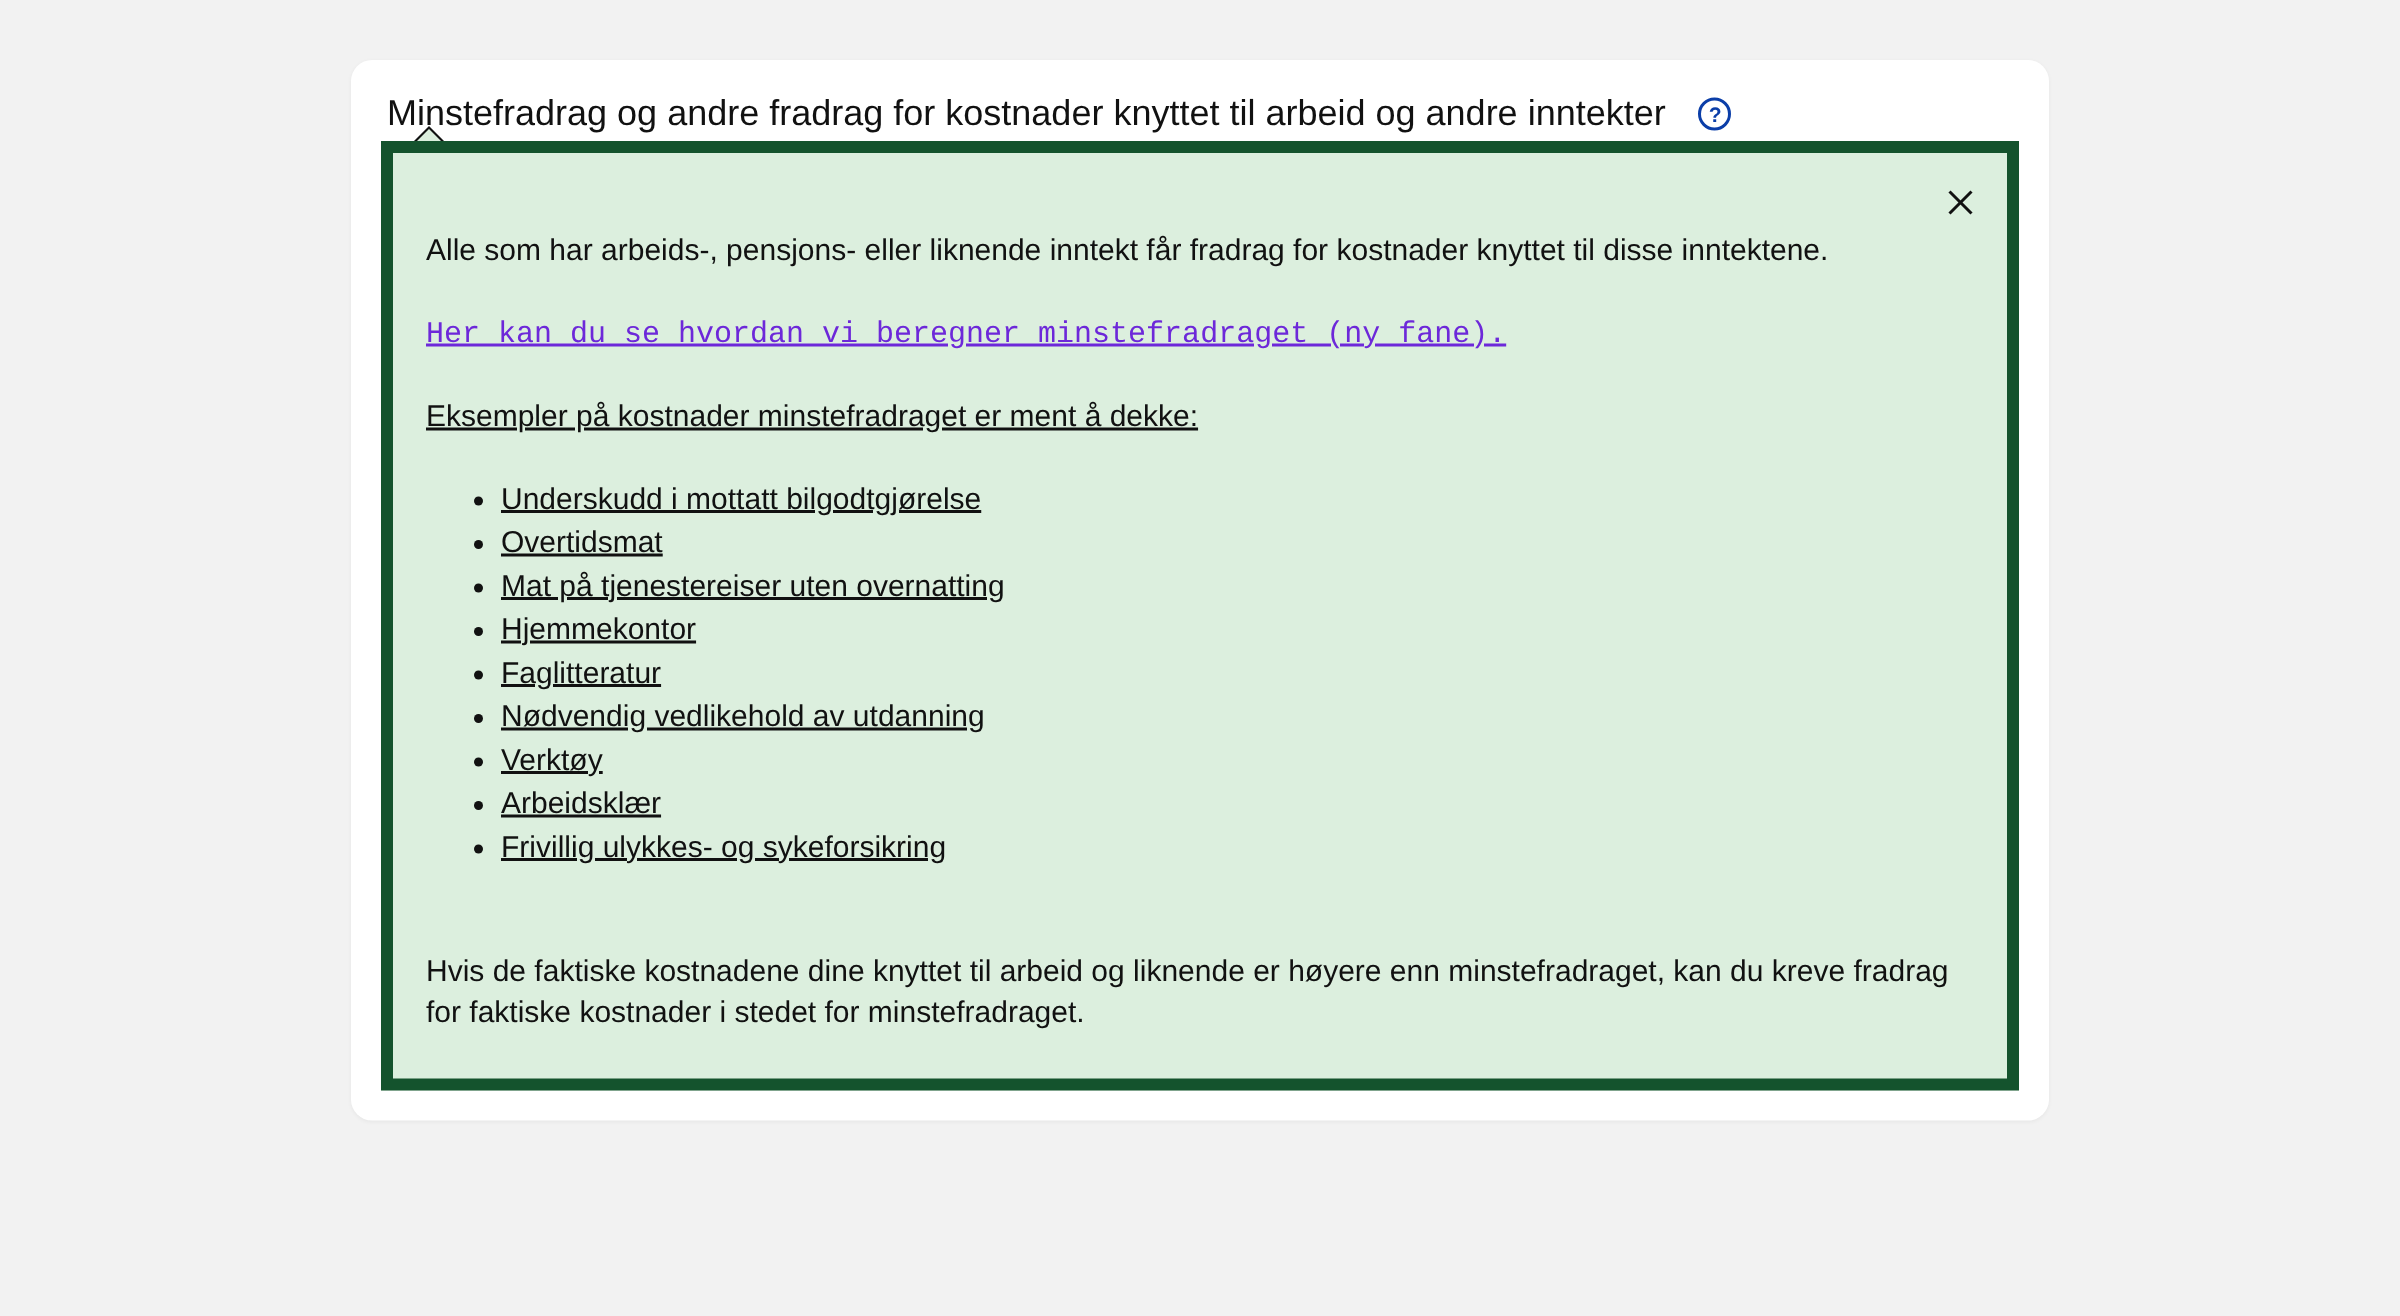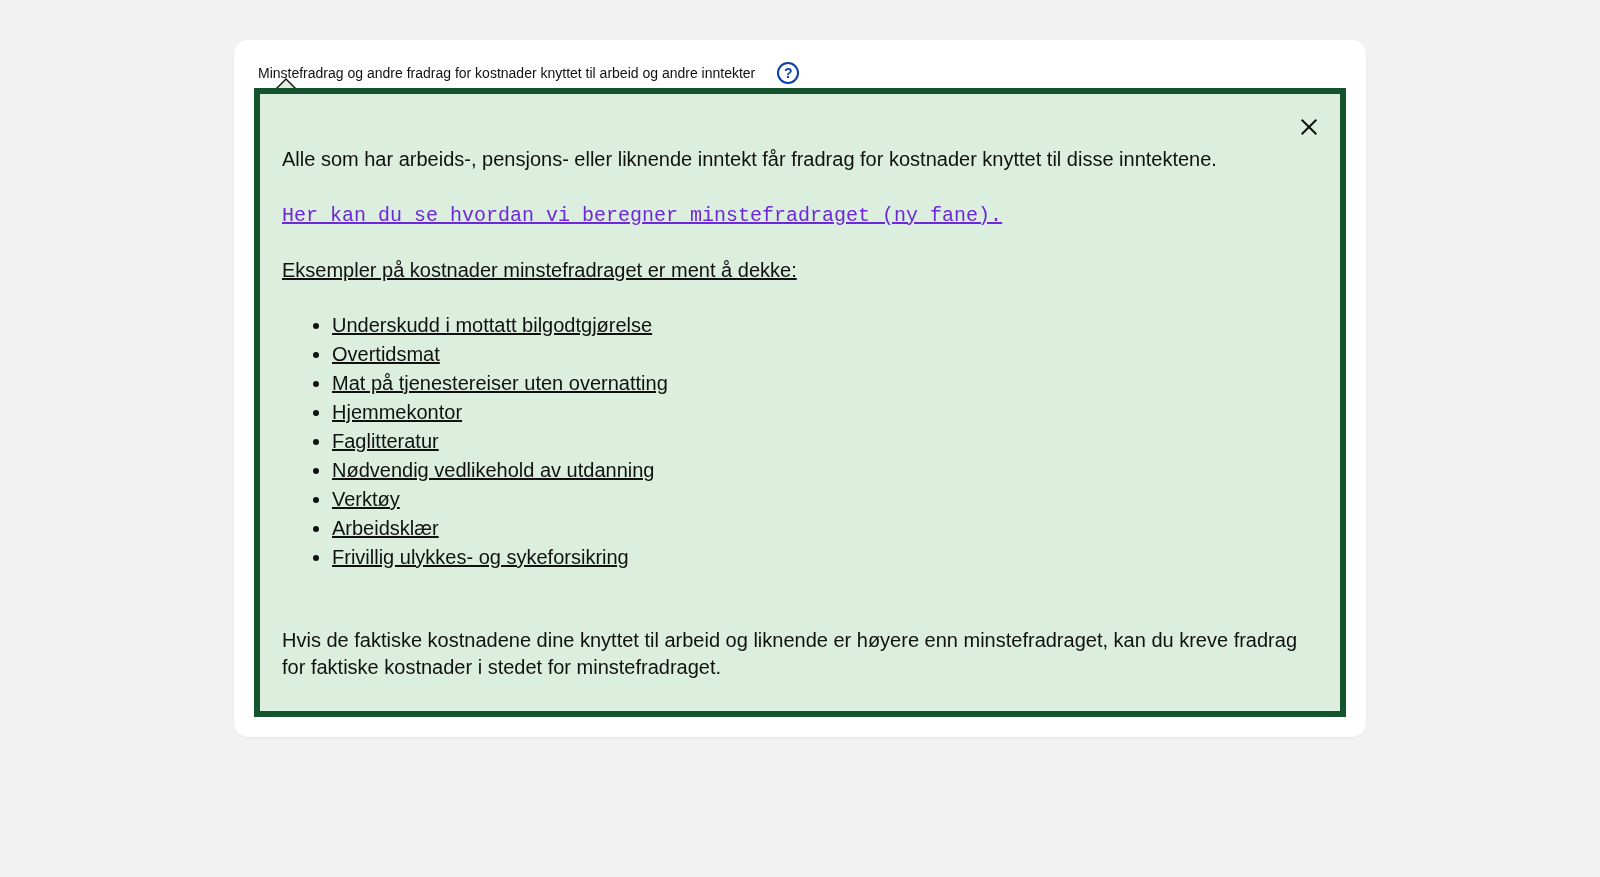--- a/index.html
+++ b/index.html
@@ -23,21 +23,21 @@
       margin: 0 auto;
     }
     .title-row {
       display: flex;
       align-items: center;
       gap: 22px;
       padding-left: 4px;
       margin-bottom: 4px;
     }
     .card-title {
-      font-size: 14px;
+      font-size: 24px;
       font-weight: 400;
       color: #111;
     }
     .help-icon {
       width: 22px;
       height: 22px;
       border: 2px solid #0b3ea8;
       border-radius: 50%;
       display: inline-flex;
       align-items: center;
@@ -67,21 +67,21 @@
       position: absolute;
       left: -8px;
       top: 2px;
       width: 0;
       height: 0;
       border-left: 8px solid transparent;
       border-right: 8px solid transparent;
       border-bottom: 8px solid #dcefde;
     }
     .popup {
-      border: 6px solid #14532d;
+      border: 8px solid #14532d;
       background: #dcefde;
       position: relative;
       padding: 52px 22px 30px 22px;
       color: #111;
       font-size: 20px;
       line-height: 1.35;
     }
     .close-btn {
       position: absolute;
       top: 18px;

